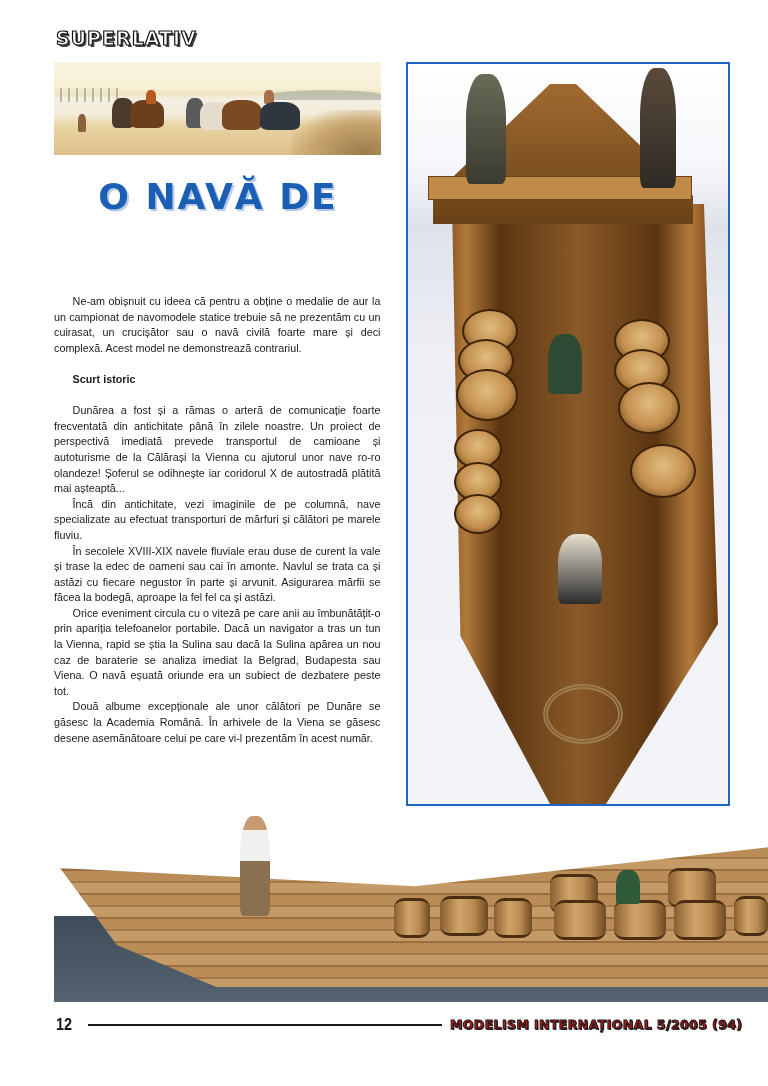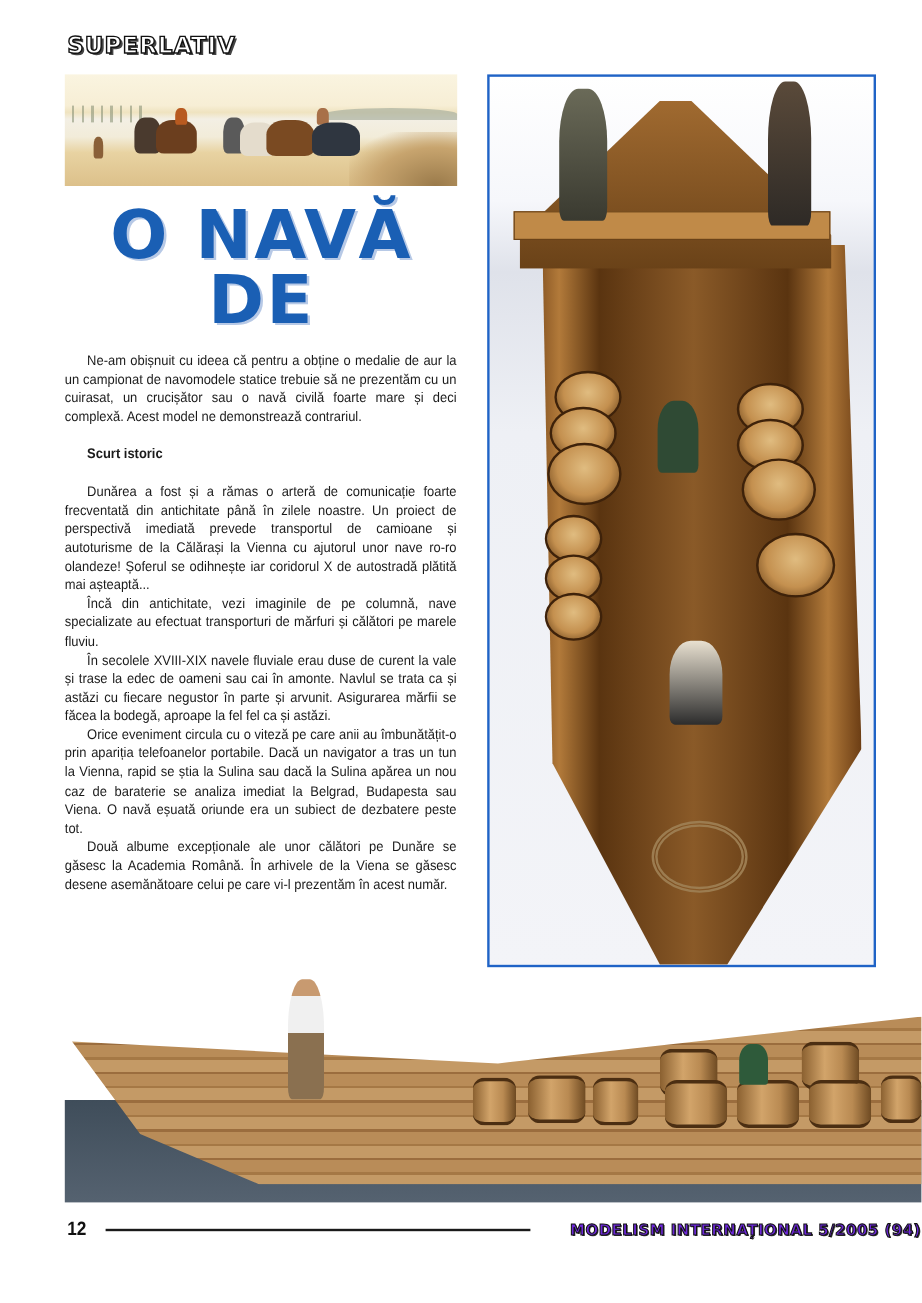--- a/index.html
+++ b/index.html
@@ -22,21 +22,21 @@
   }
   .painting .horse { position: absolute; border-radius: 40% 40% 20% 20%; }
   .painting .hill { position: absolute; right: 0; top: 28px; width: 110px; height: 10px; background: #a9b0a0; border-radius: 60% 60% 0 0; opacity: .7; }
   .painting .bush { position: absolute; right: 0; bottom: 0; width: 90px; height: 45px; background: radial-gradient(ellipse at 80% 100%, #9a7a4a 0%, #c7a46e 50%, rgba(220,192,138,0) 80%); }
   .painting .palms { position: absolute; left: 6px; top: 26px; width: 60px; height: 14px; background: repeating-linear-gradient(to right, #8c9478 0 2px, transparent 2px 8px); opacity: .6; }
 
   .headline {
     position: absolute; left: 48px; top: 170px; width: 340px;
     text-align: center;
     font-family: "DejaVu Sans", sans-serif; font-weight: bold;
-    font-size: 56px; line-height: 54px; letter-spacing: 2px;
+    font-size: 36px; line-height: 54px; letter-spacing: 2px;
     color: #1a5fb4;
     text-shadow: 2px 2px 0 #b7c9e6;
   }
 
   .article {
     position: absolute; left: 54px; top: 293px; width: 326px;
     font-family: "Liberation Sans", sans-serif; font-size: 11.6px; line-height: 15.6px;
     color: #1a1a1a; text-align: justify;
     transform: scaleX(0.93); transform-origin: left top; width: 351px;
   }
@@ -76,23 +76,23 @@
   }
   .side-barrel { position: absolute; width: 48px; height: 34px; border-radius: 10px; background: linear-gradient(to right, #8a6030, #d2a46a 40%, #b98a52 70%, #6e4a22); border-top: 3px solid #4b2e12; border-bottom: 3px solid #4b2e12; }
 
   .footer-num {
     position: absolute; left: 56px; top: 1016px;
     font-family: "Liberation Sans", sans-serif; font-weight: bold; font-size: 16px; color: #111;
     transform: scaleX(0.9); transform-origin: left;
   }
   .footer-rule { position: absolute; left: 88px; top: 1024px; width: 354px; height: 2px; background: #1a1a1a; }
   .footer-mag {
-    position: absolute; left: 475px; top: 1017px;
+    position: absolute; left: 450px; top: 1017px;
     font-family: "DejaVu Sans", sans-serif; font-weight: bold; font-size: 12.5px; letter-spacing: 0.4px;
-    color: #6d28d9; -webkit-text-stroke: 0.9px #111; text-shadow: 1px 1px 0 #333;
+    color: #b91c1c; -webkit-text-stroke: 0.9px #111; text-shadow: 1px 1px 0 #333;
   }
 </style>
 </head>
 <body>
 
 <div class="section-label">SUPERLATIV</div>
 
 <div class="painting">
   <div class="palms"></div>
   <div class="hill"></div>

